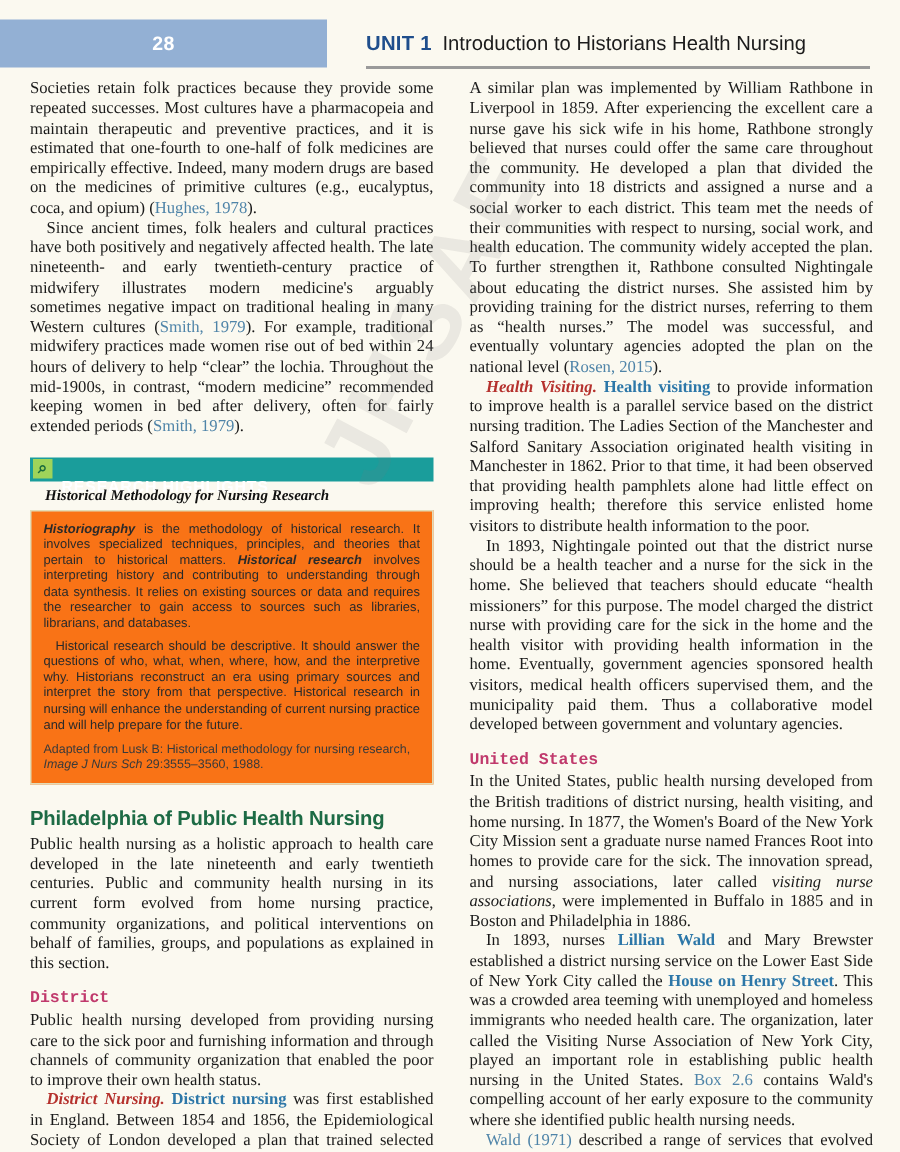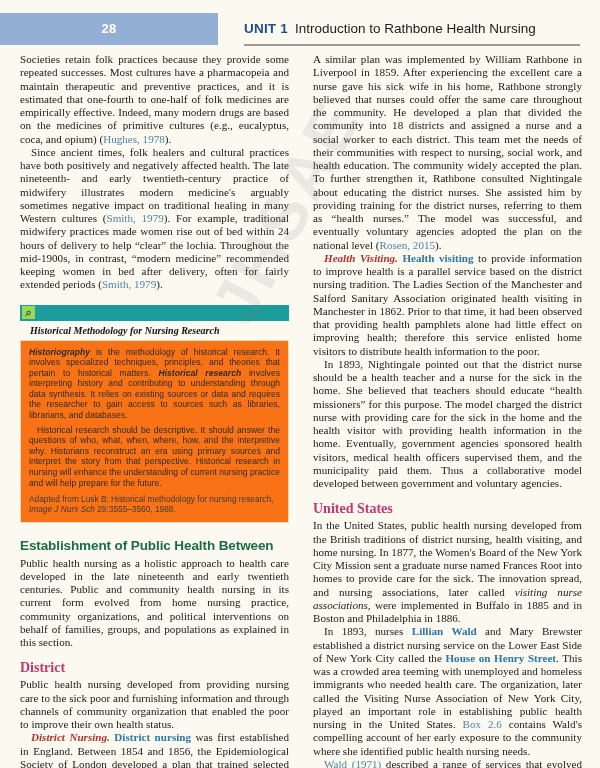--- a/index.html
+++ b/index.html
@@ -110,22 +110,22 @@
 
   h2.sec {
     font-family:"Liberation Sans", sans-serif;
     font-size:13.5px;
     font-weight:bold;
     color:#1d6b45;
     margin:15px 0 4px 0;
     letter-spacing:-.1px;
   }
   h3.sub {
-    font-family:Liberation Serif, serif;
-    font-size:14px;
+    font-family:Liberation Mono, monospace;
+    font-size:11px;
     font-weight:bold;
     color:#c0396c;
     margin:11px 0 2px 0;
   }
 
   
   #rh-box { margin:13px 0 0 0; }
   #rh-bar {
     background:#1a9d9b;
     height:16px;
@@ -194,21 +194,21 @@
 <body>
 
 <div id="page">
 
   <div id="watermark">JHSAE</div>
 
   <div id="header">
     <div id="folio-block"></div>
     <div id="folio-num">28</div>
     <div id="header-title">
-      <span class="unit">UNIT 1</span><span class="unit-sep"></span><span>Introduction to Rathbone Health Nursing</span>
+      <span class="unit">UNIT 1</span><span class="unit-sep"></span><span>Introduction to Historians Health Nursing</span>
     </div>
     <div id="header-rule"></div>
   </div>
 
   <div id="columns">
 
     <div class="col">
 
       <p class="body"><span>Societies retain folk practices because they provide some repeated successes. Most cultures have a pharmacopeia and maintain therapeutic and preventive practices, and it is estimated that one-fourth to one-half of folk medicines are empirically effective. Indeed, many modern drugs are based on the medicines of primitive cultures (e.g., eucalyptus, coca, and opium) (</span><span class="cite">Hughes, 1978</span><span>).</span></p>
 
@@ -222,21 +222,21 @@
           <span id="rh-title">RESEARCH HIGHLIGHTS</span>
         </div>
         <div id="rh-subtitle">Historical Methodology for Nursing Research</div>
         <div id="rh-body">
           <p><span class="bi">Historiography</span><span> is the methodology of historical research. It involves specialized techniques, principles, and theories that pertain to historical matters. </span><span class="bi">Historical research</span><span> involves interpreting history and contributing to understanding through data synthesis. It relies on existing sources or data and requires the researcher to gain access to sources such as libraries, librarians, and databases.</span></p>
           <p>Historical research should be descriptive. It should answer the questions of who, what, when, where, how, and the interpretive why. Historians reconstruct an era using primary sources and interpret the story from that perspective. Historical research in nursing will enhance the understanding of current nursing practice and will help prepare for the future.</p>
           <div id="rh-source"><span>Adapted from Lusk B: Historical methodology for nursing research, </span><span class="ital">Image J Nurs Sch</span><span> 29:3555–3560, 1988.</span></div>
         </div>
       </div>
 
-      <h2 class="sec">Establishment of Public Health Between</h2>
+      <h2 class="sec">Philadelphia of Public Health Nursing</h2>
       <p class="body">Public health nursing as a holistic approach to health care developed in the late nineteenth and early twentieth centuries. Public and community health nursing in its current form evolved from home nursing practice, community organizations, and political interventions on behalf of families, groups, and populations as explained in this section.</p>
 
       <h3 class="sub">District</h3>
       <p class="body">Public health nursing developed from providing nursing care to the sick poor and furnishing information and through channels of community organization that enabled the poor to improve their own health status.</p>
 
       <p class="body indent"><span class="run-in">District Nursing.</span> <span class="term-blue">District nursing</span><span> was first established in England. Between 1854 and 1856, the Epidemiological Society of London developed a plan that trained selected poor women to provide nursing care to the disadvantaged families within a community. The society theorized that nurses belonging to their patients' social class would be more effective caregivers and that more nurses would be available to improve the health of community residents (</span></p>
     </div>
 
     <div class="col">
 

